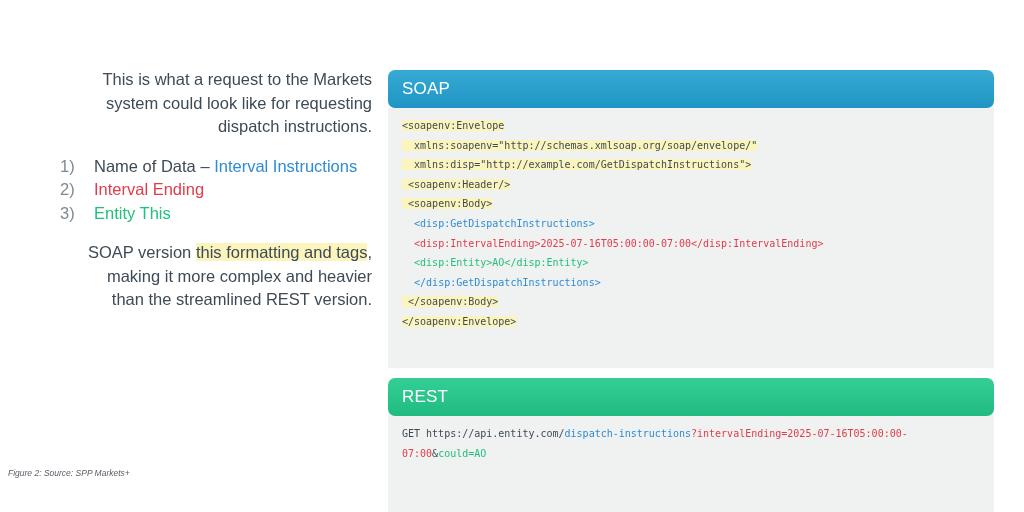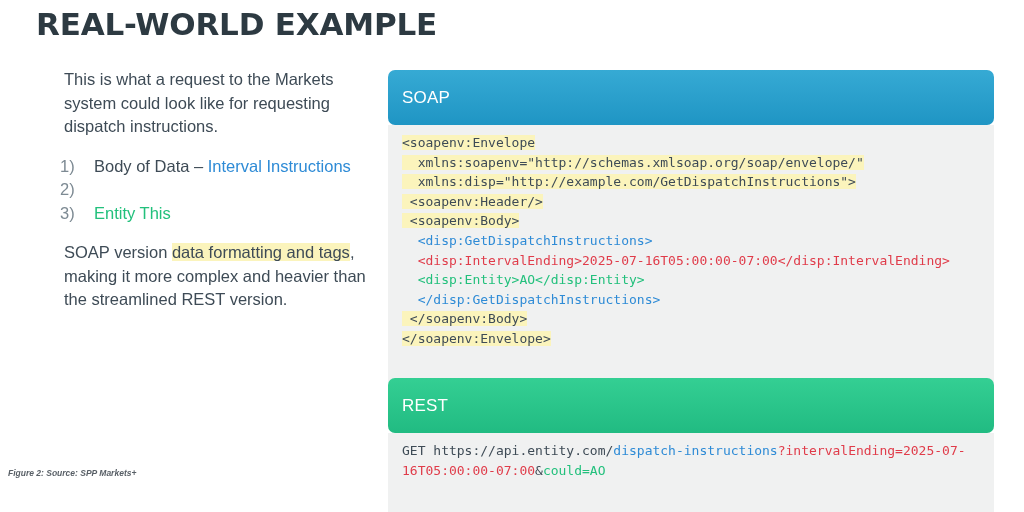--- a/index.html
+++ b/index.html
@@ -37,21 +37,21 @@
   
   .left-col {
     position: absolute;
     left: 60px;
     top: 68px;
     width: 312px;
     font-size: 16.5px;
     line-height: 23.5px;
     color: #3e4b56;
   }
-  .para { margin: 0 0 16px 4px; }
+  .para { margin: 0 0 16px 16px; text-align: right; }
   .para.last { margin-bottom: 0; }
 
   .list { margin: 0 0 16px 0; padding: 0; list-style: none; }
   .list-row {
     display: flex;
     align-items: flex-start;
     margin-bottom: 0px;
   }
   .list-num {
     width: 34px;
@@ -71,40 +71,40 @@
   .c-green { color: #22c07c; }
   .hl { background: #fbf4bc; }
 
   
   .panel {
     position: absolute;
     left: 388px;
     width: 606px;
   }
   .panel-head {
-    height: 55px;
+    height: 38px;
     border-radius: 7px;
     display: flex;
     align-items: center;
     padding-left: 14px;
     box-sizing: border-box;
     color: #ffffff;
     font-size: 17px;
     letter-spacing: 0.2px;
   }
   .head-soap {
     background: linear-gradient(180deg, #36aad4 0%, #1f95c4 100%);
   }
   .head-rest {
     background: linear-gradient(180deg, #34cf93 0%, #21bb82 100%);
   }
   .code {
     background: #f0f1f1;
     font-family: "DejaVu Sans Mono", monospace;
-    font-size: 13px;
+    font-size: 10px;
     line-height: 19.6px;
     padding: 8px 10px 10px 14px;
     box-sizing: border-box;
     white-space: pre-wrap;
     word-break: break-word;
     color: #3e4b56;
   }
   .soap-panel { top: 70px; }
   .soap-panel .code { height: 260px; }
   .rest-panel { top: 378px; }
@@ -112,52 +112,52 @@
 
   .code .ln { display: block; }
 
   
   .caption {
     position: absolute;
     left: 8px;
     top: 468px;
     font-size: 8.5px;
     font-style: italic;
-    font-weight: bold;
+    font-weight: normal;
     color: #585f66;
     font-family: "Liberation Sans", sans-serif;
   }
 </style>
 </head>
 <body>
 
 <div class="slide">
 
-  <div class="title">REAL-WORLD EXAMPLE</div>
 
   <div class="left-col">
 
     <p class="para">This is what a request to the Markets system could look like for requesting dispatch instructions.</p>
 
 
     <ul class="list">
       <li class="list-row">
         <span class="list-num">1)</span>
-        <span class="list-text"><span class="c-dark">Body of Data – </span><span class="c-blue">Interval Instructions</span></span>
+        <span class="list-text"><span class="c-dark">Name of Data – </span><span class="c-blue">Interval Instructions</span></span>
       </li>
       <li class="list-row">
         <span class="list-num">2)</span>
+        <span class="list-text"><span class="c-red">Interval Ending</span></span>
       </li>
       <li class="list-row">
         <span class="list-num">3)</span>
         <span class="list-text"><span class="c-green">Entity This</span></span>
       </li>
     </ul>
 
-    <p class="para last"><span>SOAP version </span><span class="hl">data formatting and tags</span><span>, making it more complex and heavier than the streamlined REST version.</span></p>
+    <p class="para last"><span>SOAP version </span><span class="hl">this formatting and tags</span><span>, making it more complex and heavier than the streamlined REST version.</span></p>
 
   </div>
 
   <div class="panel soap-panel">
     <div class="panel-head head-soap">
       <span>SOAP</span>
     </div>
     <div class="code" id="soap-code"><span class="ln c-dark"><span class="hl">&lt;soapenv:Envelope</span></span><span class="ln c-dark"><span class="hl">  xmlns:soapenv="http://schemas.xmlsoap.org/soap/envelope/"</span></span><span class="ln c-dark"><span class="hl">  xmlns:disp="http://example.com/GetDispatchInstructions"&gt;</span></span><span class="ln c-dark"><span class="hl"> &lt;soapenv:Header/&gt;</span></span><span class="ln c-dark"><span class="hl"> &lt;soapenv:Body&gt;</span></span><span class="ln c-blue"><span>  &lt;disp:GetDispatchInstructions&gt;</span></span><span class="ln c-red"><span>  &lt;disp:IntervalEnding&gt;2025-07-16T05:00:00-07:00&lt;/disp:IntervalEnding&gt;</span></span><span class="ln c-green"><span>  &lt;disp:Entity&gt;AO&lt;/disp:Entity&gt;</span></span><span class="ln c-blue"><span>  &lt;/disp:GetDispatchInstructions&gt;</span></span><span class="ln c-dark"><span class="hl"> &lt;/soapenv:Body&gt;</span></span><span class="ln c-dark"><span class="hl">&lt;/soapenv:Envelope&gt;</span></span></div>
   </div>
 

